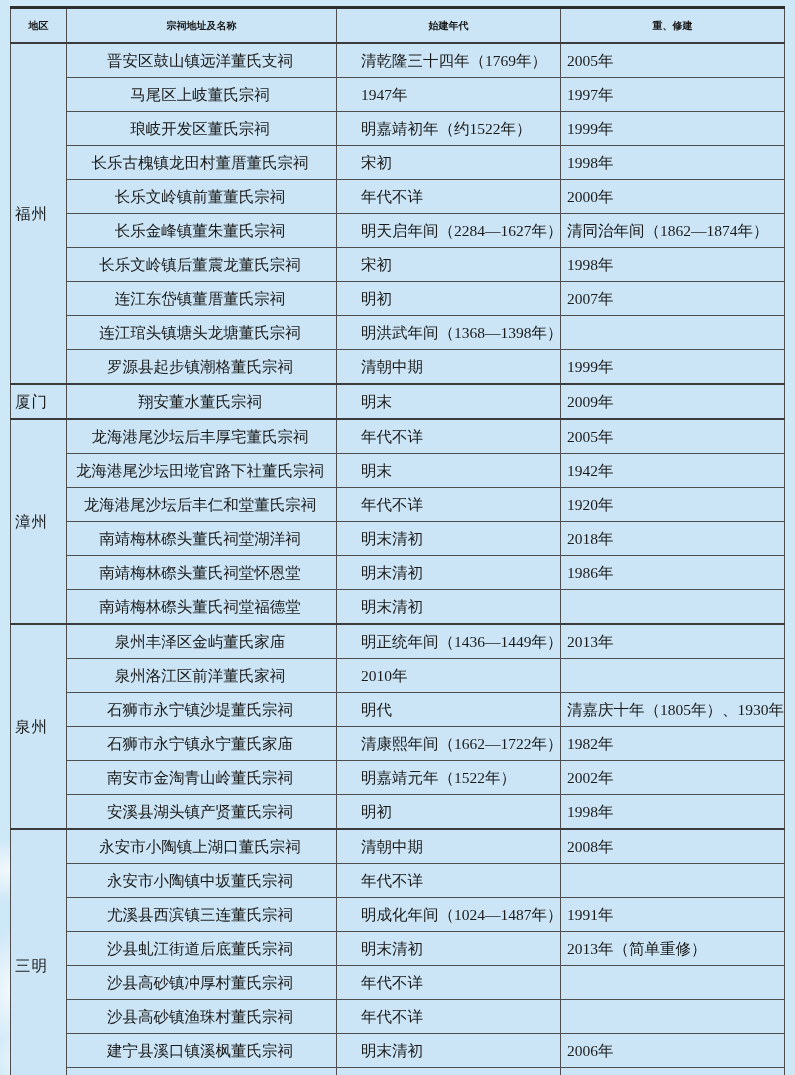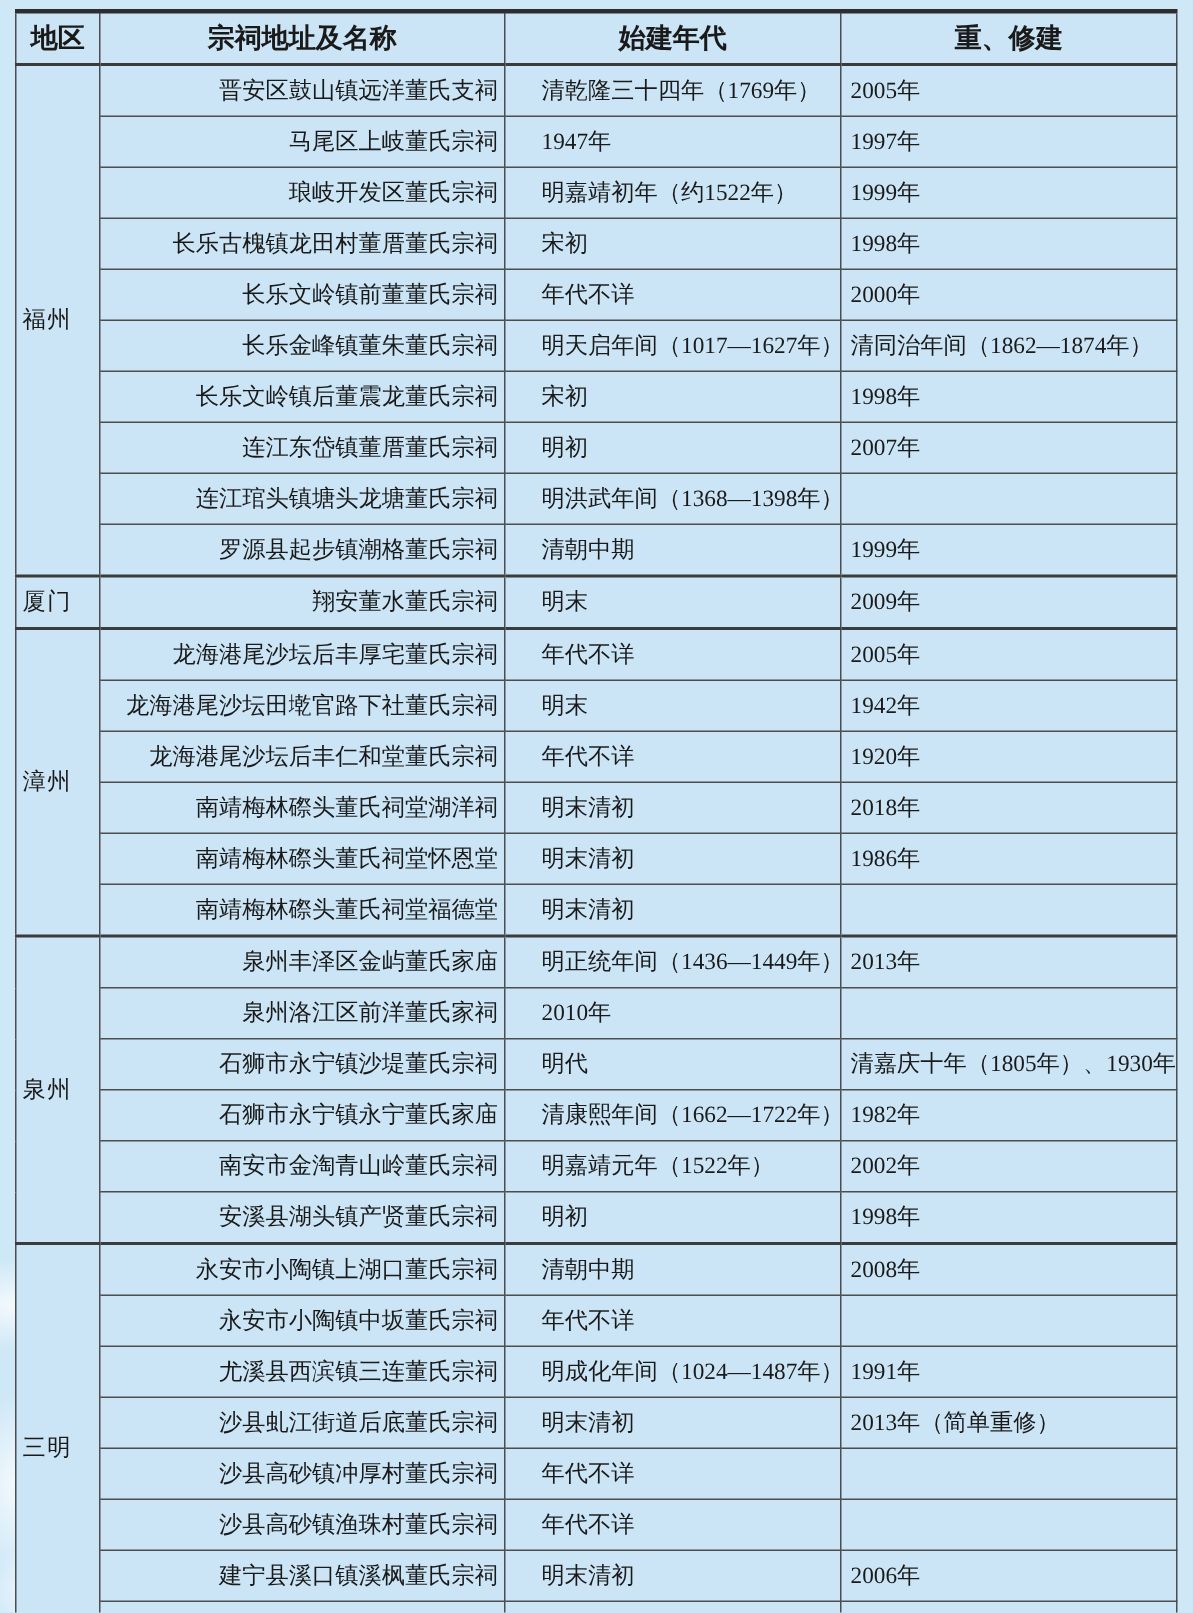--- a/index.html
+++ b/index.html
@@ -49,30 +49,30 @@
     line-height: 1.1;
     padding: 2px 4px;
     background: var(--cell-bg, #cbe5f6);
     overflow: hidden;
     white-space: nowrap;
   }
   thead th {
     height: 29px;
     font-weight: bold;
     text-align: center;
-    font-size: 18px;
+    font-size: 10px;
     border-bottom: 2px solid var(--border-mid, #3b3b3b);
   }
   tbody td { height: 29px; }
   td.region {
     text-align: left;
     vertical-align: middle;
     letter-spacing: 1px;
   }
-  td.name    { padding-left: 1px; text-align: right; }
+  td.name    { padding-left: 1px; text-align: center; }
   td.era     { padding-left: 24px; text-align: left; }
   td.rebuild { padding-left: 6px; text-align: left; font-family: Liberation Serif, serif; }
   tr.region-first > td {
     border-top: 2px solid var(--border-mid, #3b3b3b);
   }
 </style>
 </head>
 <body>
 
 <div class="artifact a1"></div>
@@ -116,21 +116,21 @@
         <td class="era">宋初</td>
         <td class="rebuild">1998年</td>
       </tr>
       <tr>
         <td class="name">长乐文岭镇前董董氏宗祠</td>
         <td class="era">年代不详</td>
         <td class="rebuild">2000年</td>
       </tr>
       <tr>
         <td class="name">长乐金峰镇董朱董氏宗祠</td>
-        <td class="era">明天启年间（1017—1627年）</td>
+        <td class="era">明天启年间（2284—1627年）</td>
         <td class="rebuild">清同治年间（1862—1874年）</td>
       </tr>
       <tr>
         <td class="name">长乐文岭镇后董震龙董氏宗祠</td>
         <td class="era">宋初</td>
         <td class="rebuild">1998年</td>
       </tr>
       <tr>
         <td class="name">连江东岱镇董厝董氏宗祠</td>
         <td class="era">明初</td>

